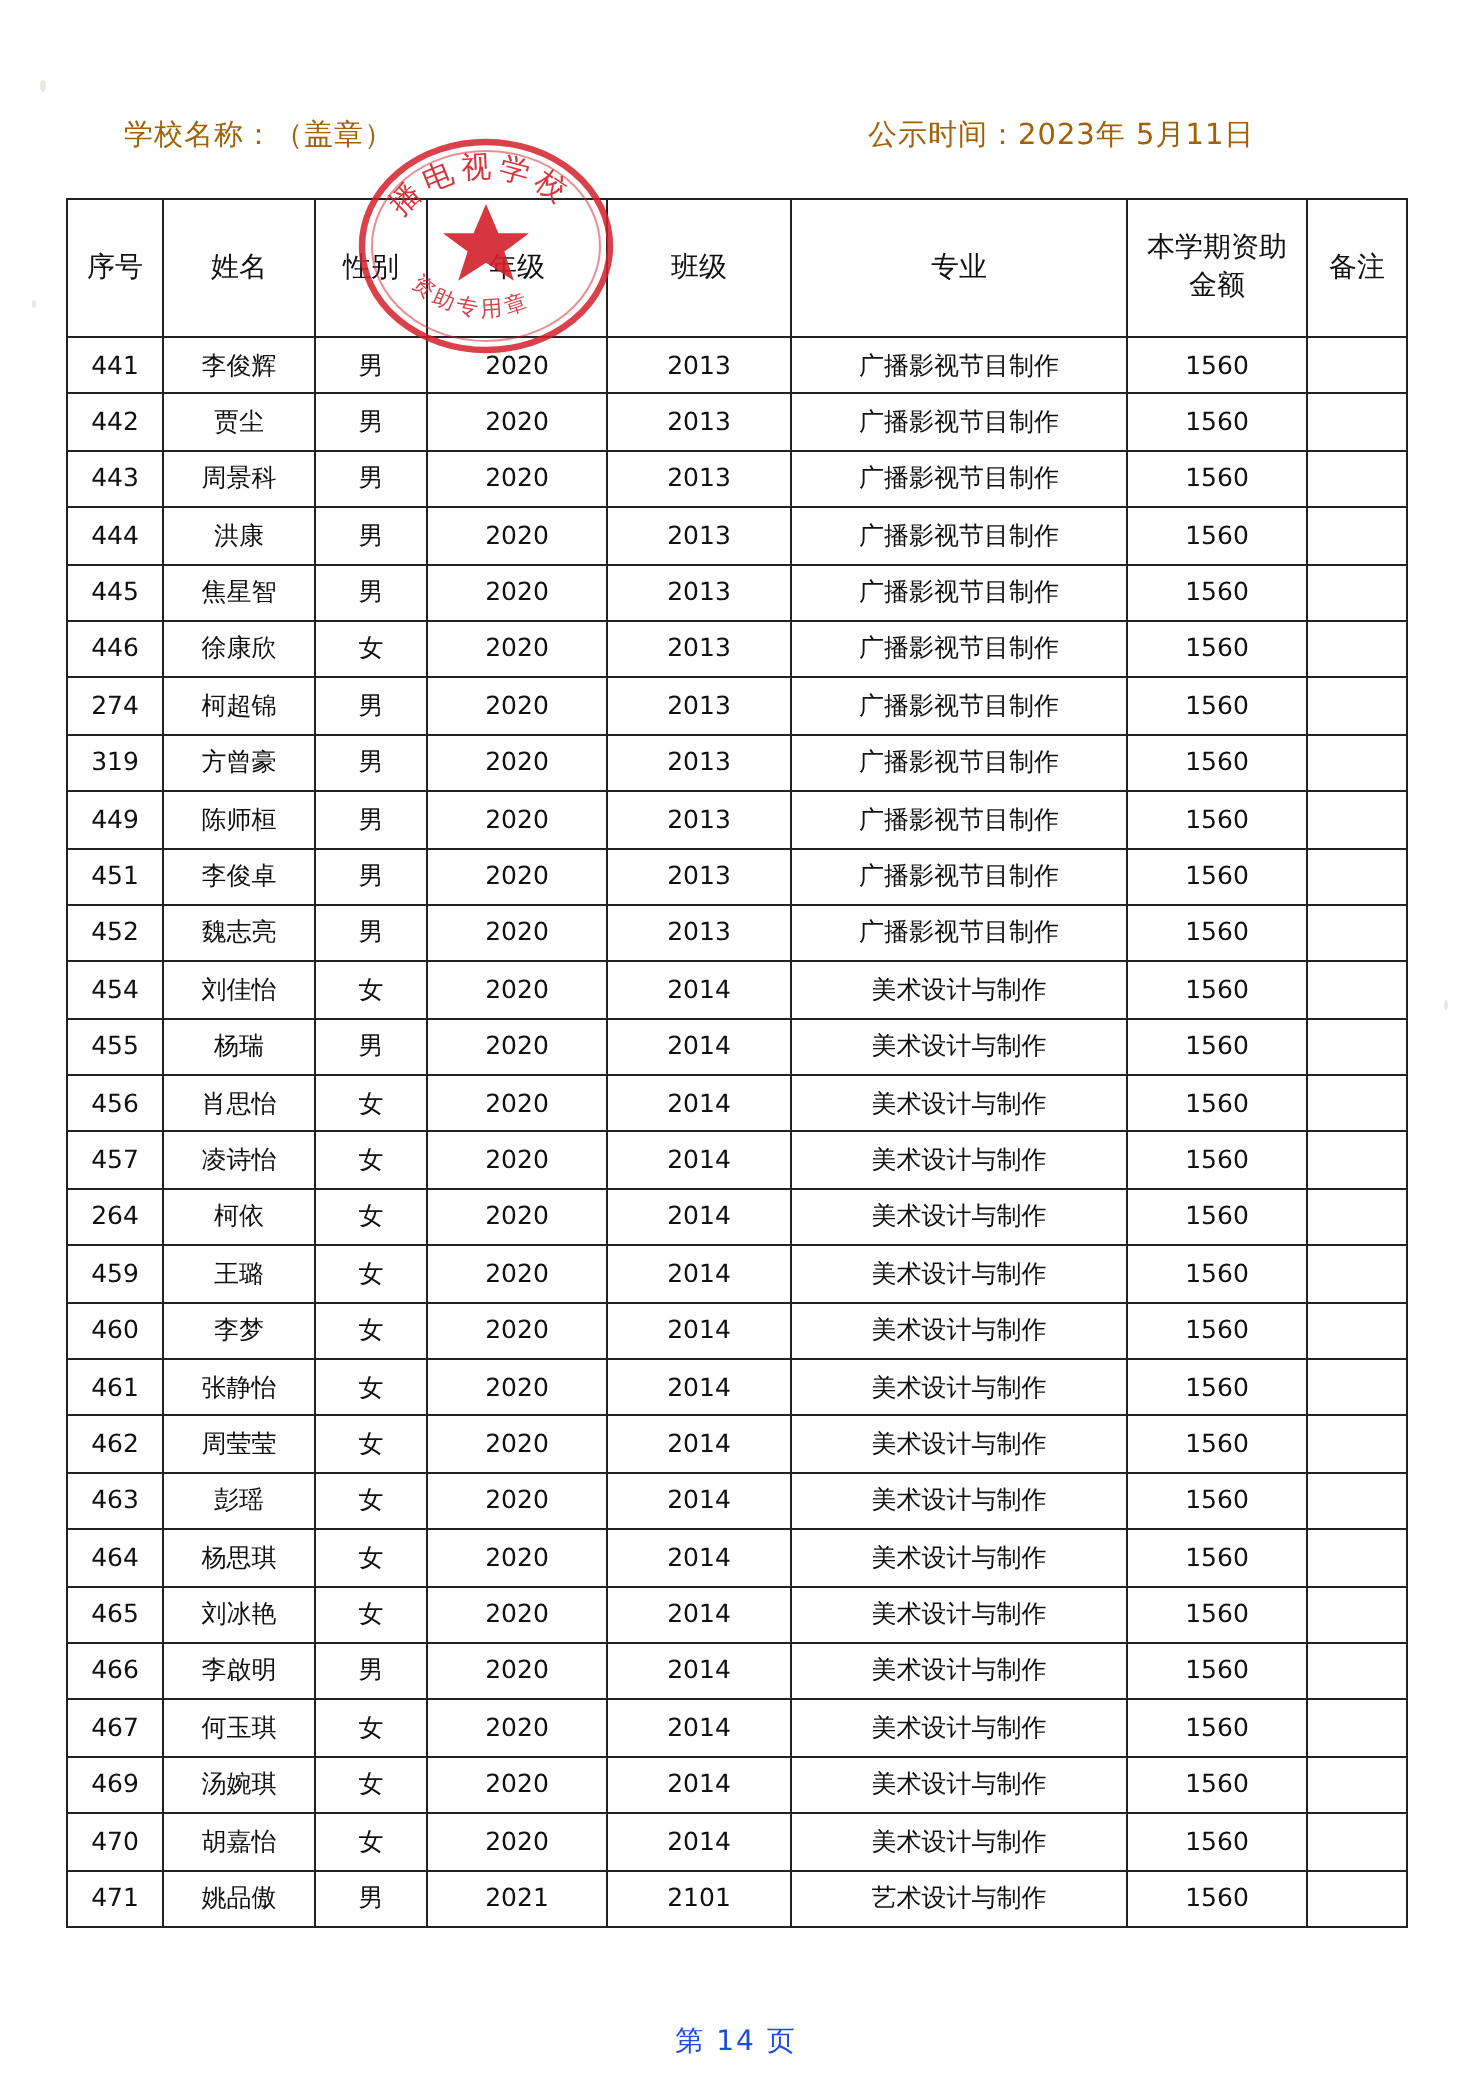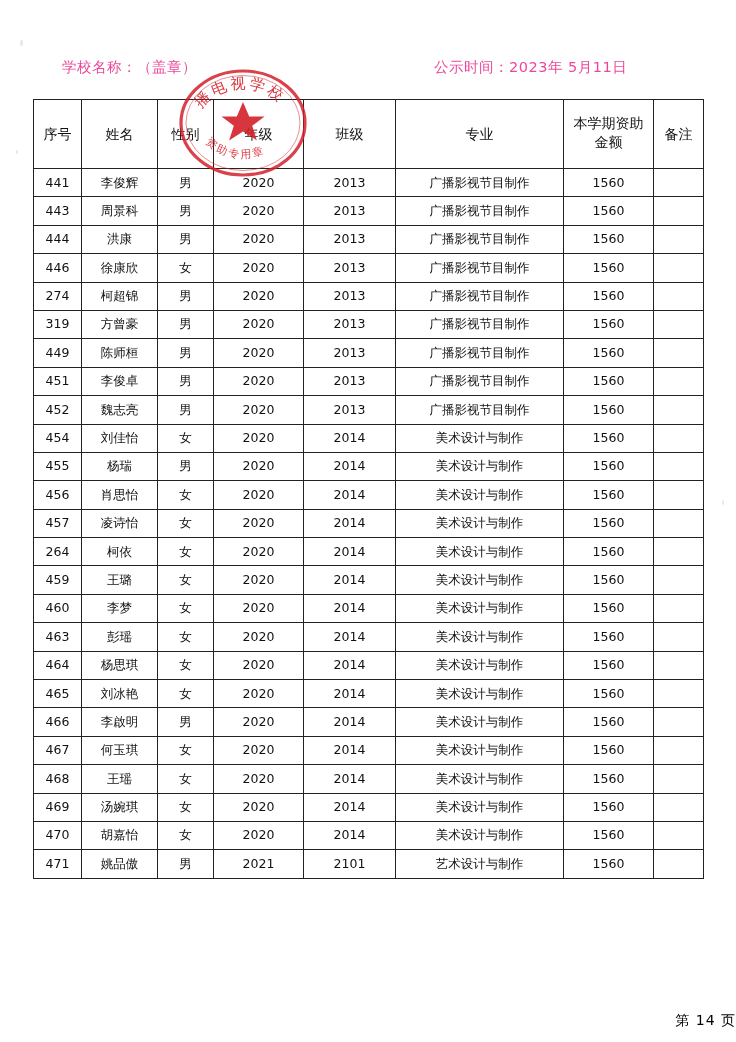--- a/index.html
+++ b/index.html
@@ -28,21 +28,21 @@
     border-radius: 50%;
     opacity: .55;
   }
   .header {
     position: absolute;
     top: 58px;
     left: 0;
     width: 736px;
     height: 24px;
     font-size: 14.5px;
-    color: #ec4899;
+    color: #a16207;
   }
   .header .school {
     position: absolute;
     left: 62px;
     top: 0;
     white-space: nowrap;
     letter-spacing: .5px;
   }
   .header .pubtime {
     position: absolute;
@@ -81,30 +81,29 @@
   col.c-name { width: 76px; }
   col.c-gender { width: 56px; }
   col.c-grade { width: 90px; }
   col.c-class { width: 92px; }
   col.c-major { width: 168px; }
   col.c-amount { width: 90px; }
   col.c-remark { width: 50px; }
 
   .amount-head {
     line-height: 1.35;
-    font-family: Liberation Mono, monospace;
   }
   .footer {
     position: absolute;
     left: 0;
     top: 1012px;
     width: 736px;
-    text-align: right;
+    text-align: center;
     font-size: 14px;
-    color: #000000;
+    color: #1d4ed8;
     letter-spacing: 1px;
   }
   
   .seal {
     position: absolute;
     left: 176px;
     top: 66px;
     width: 134px;
     height: 114px;
     pointer-events: none;
@@ -180,40 +179,60 @@
           <td>441</td>
           <td>李俊辉</td>
           <td>男</td>
           <td>2020</td>
           <td>2013</td>
           <td>广播影视节目制作</td>
           <td>1560</td>
           <td></td>
         </tr>
         <tr>
+          <td>442</td>
+          <td>贾尘</td>
+          <td>男</td>
+          <td>2020</td>
+          <td>2013</td>
+          <td>广播影视节目制作</td>
+          <td>1560</td>
+          <td></td>
+        </tr>
+        <tr>
           <td>443</td>
           <td>周景科</td>
           <td>男</td>
           <td>2020</td>
           <td>2013</td>
           <td>广播影视节目制作</td>
           <td>1560</td>
           <td></td>
         </tr>
         <tr>
           <td>444</td>
           <td>洪康</td>
           <td>男</td>
           <td>2020</td>
           <td>2013</td>
           <td>广播影视节目制作</td>
           <td>1560</td>
           <td></td>
         </tr>
         <tr>
+          <td>445</td>
+          <td>焦星智</td>
+          <td>男</td>
+          <td>2020</td>
+          <td>2013</td>
+          <td>广播影视节目制作</td>
+          <td>1560</td>
+          <td></td>
+        </tr>
+        <tr>
           <td>446</td>
           <td>徐康欣</td>
           <td>女</td>
           <td>2020</td>
           <td>2013</td>
           <td>广播影视节目制作</td>
           <td>1560</td>
           <td></td>
         </tr>
         <tr>
@@ -330,20 +349,40 @@
           <td>460</td>
           <td>李梦</td>
           <td>女</td>
           <td>2020</td>
           <td>2014</td>
           <td>美术设计与制作</td>
           <td>1560</td>
           <td></td>
         </tr>
         <tr>
+          <td>461</td>
+          <td>张静怡</td>
+          <td>女</td>
+          <td>2020</td>
+          <td>2014</td>
+          <td>美术设计与制作</td>
+          <td>1560</td>
+          <td></td>
+        </tr>
+        <tr>
+          <td>462</td>
+          <td>周莹莹</td>
+          <td>女</td>
+          <td>2020</td>
+          <td>2014</td>
+          <td>美术设计与制作</td>
+          <td>1560</td>
+          <td></td>
+        </tr>
+        <tr>
           <td>463</td>
           <td>彭瑶</td>
           <td>女</td>
           <td>2020</td>
           <td>2014</td>
           <td>美术设计与制作</td>
           <td>1560</td>
           <td></td>
         </tr>
         <tr>
@@ -372,30 +411,20 @@
           <td>男</td>
           <td>2020</td>
           <td>2014</td>
           <td>美术设计与制作</td>
           <td>1560</td>
           <td></td>
         </tr>
         <tr>
           <td>467</td>
           <td>何玉琪</td>
-          <td>女</td>
-          <td>2020</td>
-          <td>2014</td>
-          <td>美术设计与制作</td>
-          <td>1560</td>
-          <td></td>
-        </tr>
-        <tr>
-          <td>468</td>
-          <td>王瑶</td>
           <td>女</td>
           <td>2020</td>
           <td>2014</td>
           <td>美术设计与制作</td>
           <td>1560</td>
           <td></td>
         </tr>
         <tr>
           <td>469</td>
           <td>汤婉琪</td>

